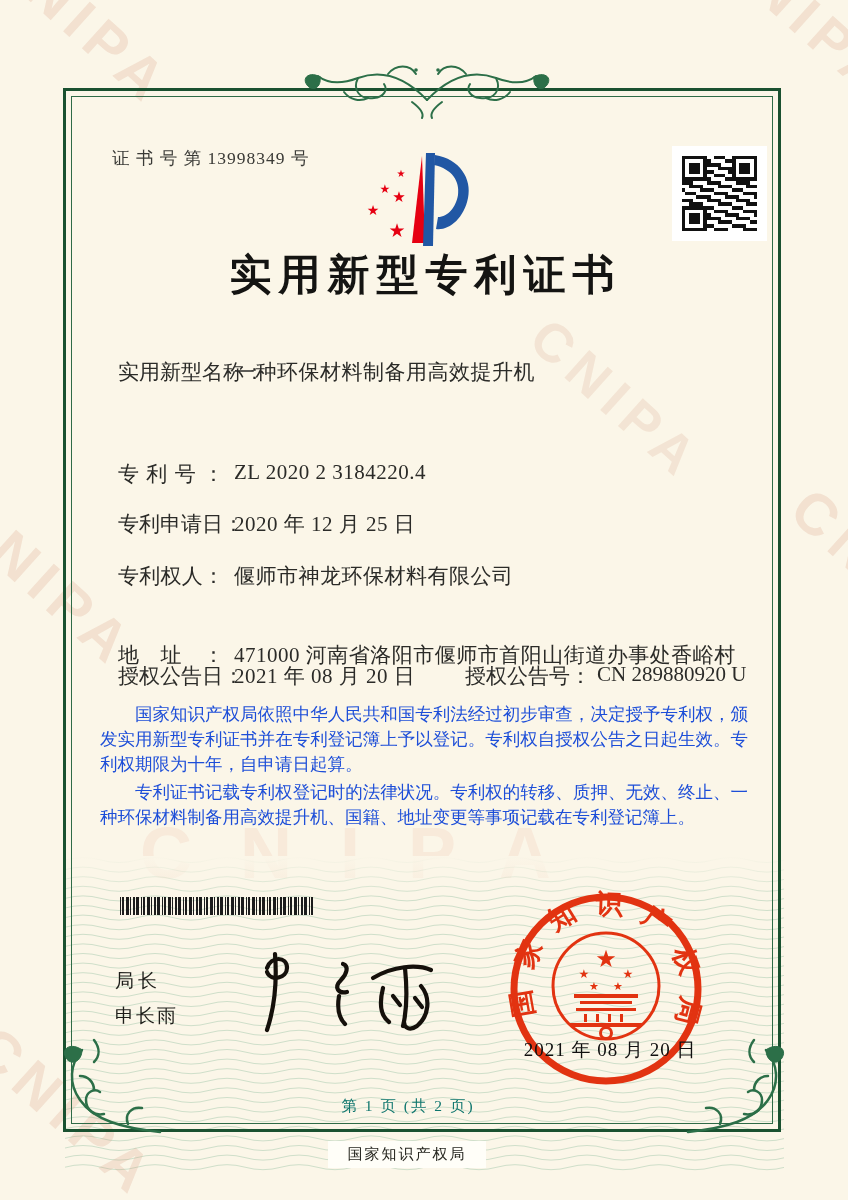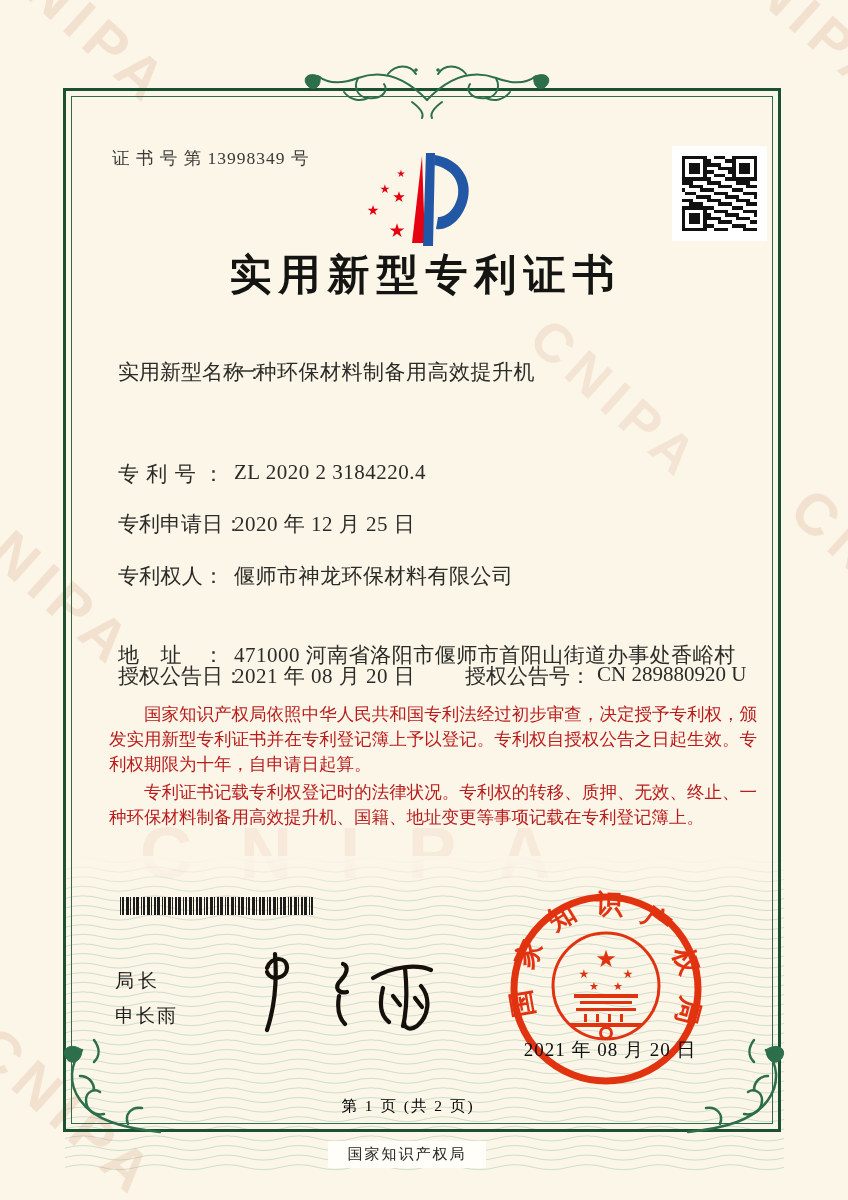--- a/index.html
+++ b/index.html
@@ -45,34 +45,34 @@
          font-size:42px;font-weight:bold;letter-spacing:7px;text-indent:7px;color:#141412;}
 
   
   .field-row{position:absolute;left:118px;z-index:4;display:flex;font-size:21px;white-space:nowrap;}
   .field-label{flex:none;width:106px;margin-right:10px;text-align:justify;text-align-last:justify;}
   .field-value{letter-spacing:0.5px;}
   .grant-group{position:absolute;left:339px;top:0;display:flex;white-space:nowrap;margin-left:8px;}
   .grant-group .glabel{margin-right:6px;}
 
   .paras{position:absolute;left:100px;top:702px;width:648px;z-index:4;font-size:17.5px;
-         line-height:25px;text-align:justify;color:#b91c1c;margin-left:9px;}
+         line-height:25px;text-align:justify;color:#1d4ed8;}
   .paras p{margin:0 0 3px 0;text-indent:2em;}
 
   
   .barcode{position:absolute;left:120px;top:897px;width:225px;height:18px;z-index:4;font-size:0;}
   .barcode i{display:inline-block;height:100%;background:#1c1c1c;vertical-align:top;}
   .director-title{position:absolute;left:115px;top:968px;z-index:4;font-size:19px;letter-spacing:4px;color:#1c1c18;}
   .director-name{position:absolute;left:115px;top:1003px;z-index:4;font-size:19px;letter-spacing:2px;color:#1c1c18;}
   .signature{position:absolute;left:235px;top:948px;z-index:4;}
   .seal{position:absolute;left:506px;top:890px;z-index:4;}
   .seal-date{position:absolute;left:510px;top:1037px;width:200px;z-index:5;text-align:center;
              font-size:19px;color:#101010;letter-spacing:1px;}
   .page-info{position:absolute;left:63px;top:1096px;width:690px;z-index:4;text-align:center;
-             font-size:15.5px;letter-spacing:2px;color:#000000;}
+             font-size:15.5px;letter-spacing:2px;color:#0f766e;}
   .footer-note{position:absolute;left:328px;top:1141px;width:158px;height:27px;z-index:4;
                background:#fffef8;display:flex;align-items:center;justify-content:center;
                font-size:15px;letter-spacing:2px;color:#26261f;}
 </style>
 </head>
 <body>
 
 <div class="page">
 
   <div class="wm wm1">CNIPA</div>

